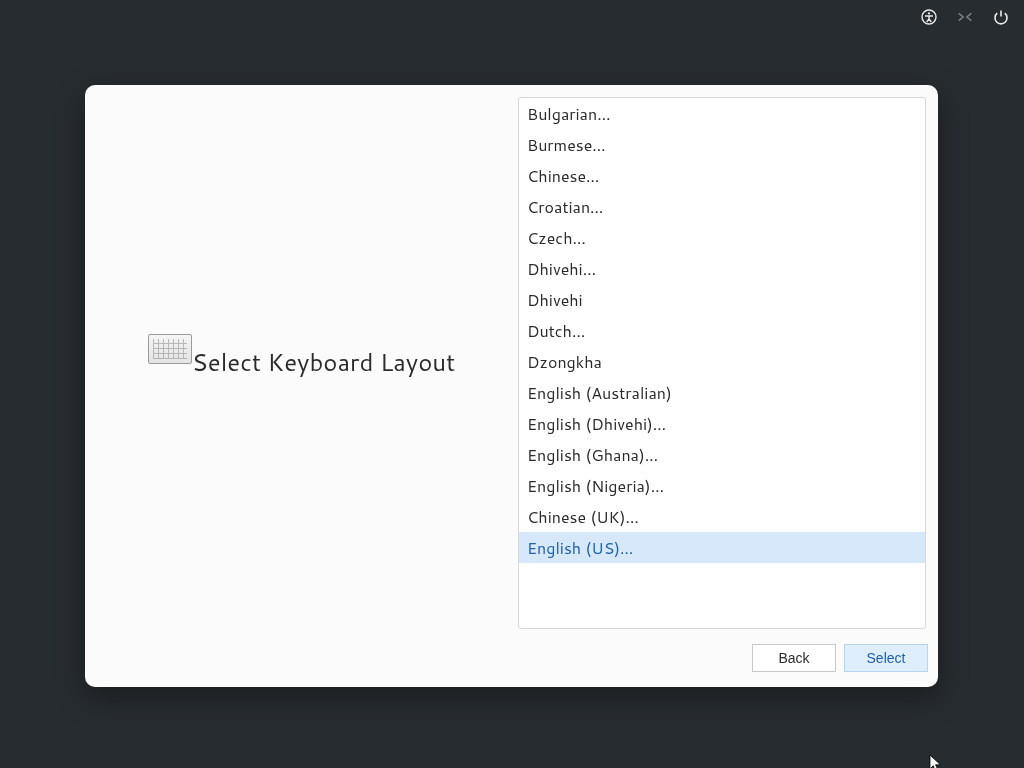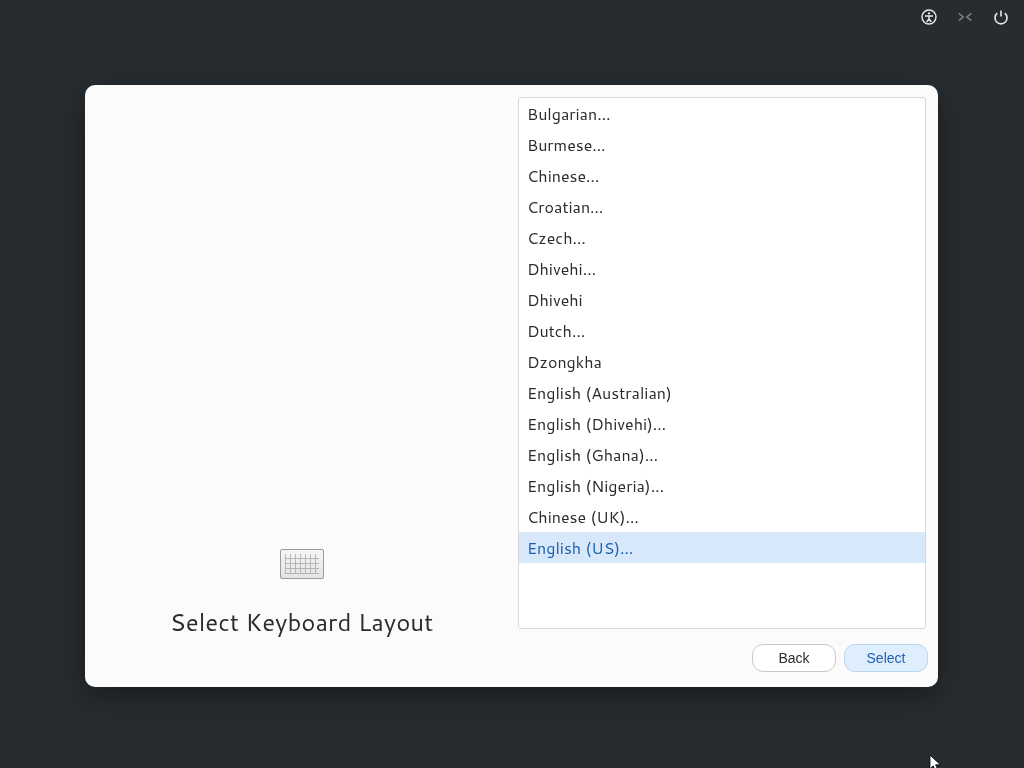--- a/index.html
+++ b/index.html
@@ -37,23 +37,23 @@
     flex-direction: column;
   }
   .card-body {
     flex: 1;
     display: flex;
     overflow: hidden;
   }
   .left-pane {
     width: 433px;
     display: flex;
-    flex-direction: column;
+    flex-direction: row;
     align-items: center;
-    justify-content: flex-end;
+    justify-content: center;
   }
   .kb-icon {
     width: 44px; height: 30px;
     border: 1px solid #9a9a9a;
     border-radius: 2px;
     background: linear-gradient(#f5f5f5,#e3e3e3);
     position: relative;
     margin-bottom: 26px;
   }
   .kb-icon::before {
@@ -134,21 +134,21 @@
     display: flex;
     justify-content: flex-end;
     align-items: center;
     gap: 8px;
     padding: 0 10px 10px 0;
   }
   .btn {
     height: 28px;
     min-width: 84px;
     padding: 0 18px;
-    border-radius: 11px;
+    border-radius: 0;
     border: 1px solid #c9c9c9;
     background: #ffffff;
     font-size: 14px;
     color: #2c2c2c;
     cursor: pointer;
   }
   .btn.primary {
     background: #dfeefd;
     border-color: #b8d4f1;
     color: #1d5fb0;

